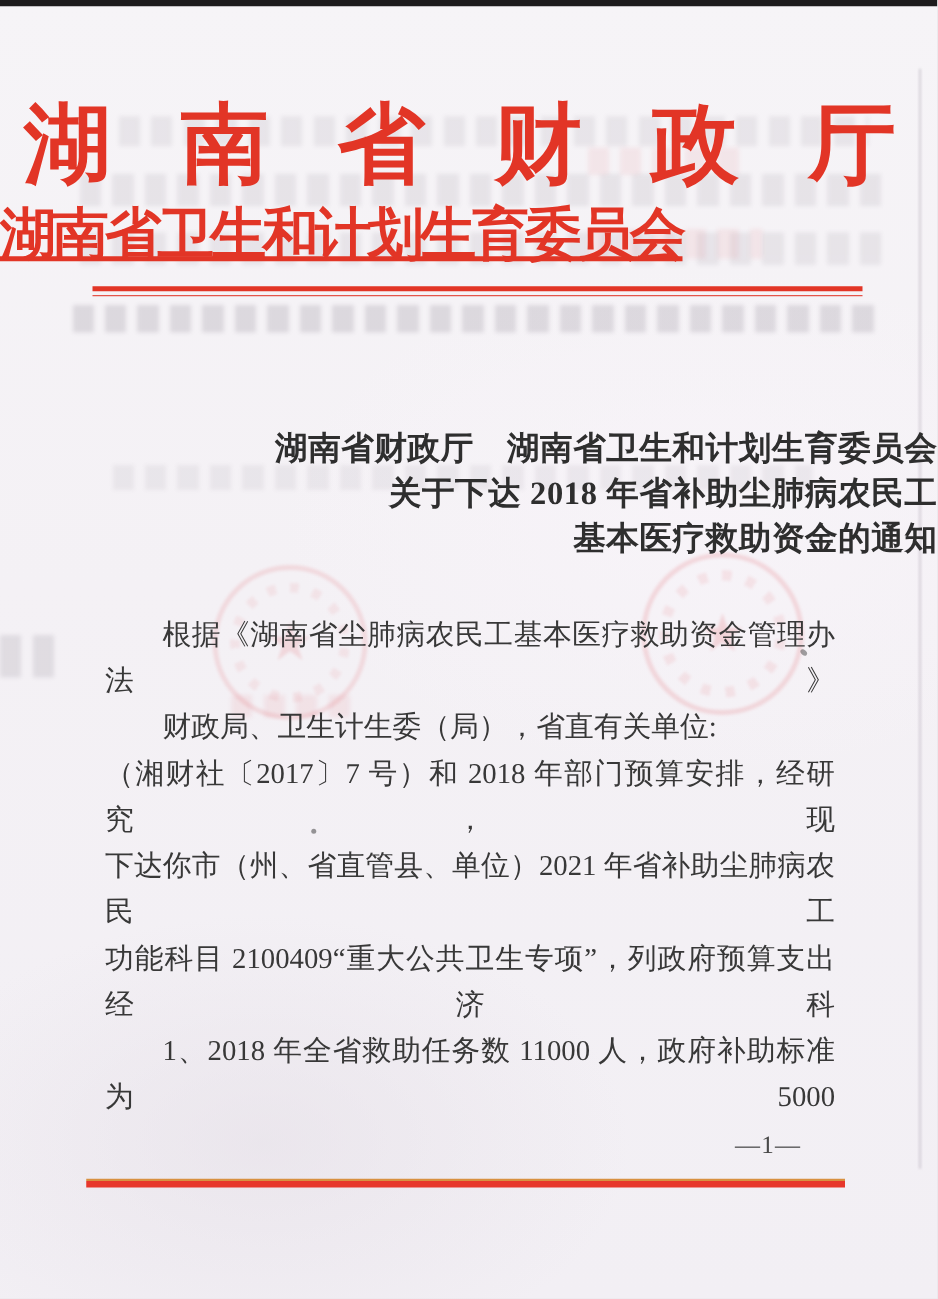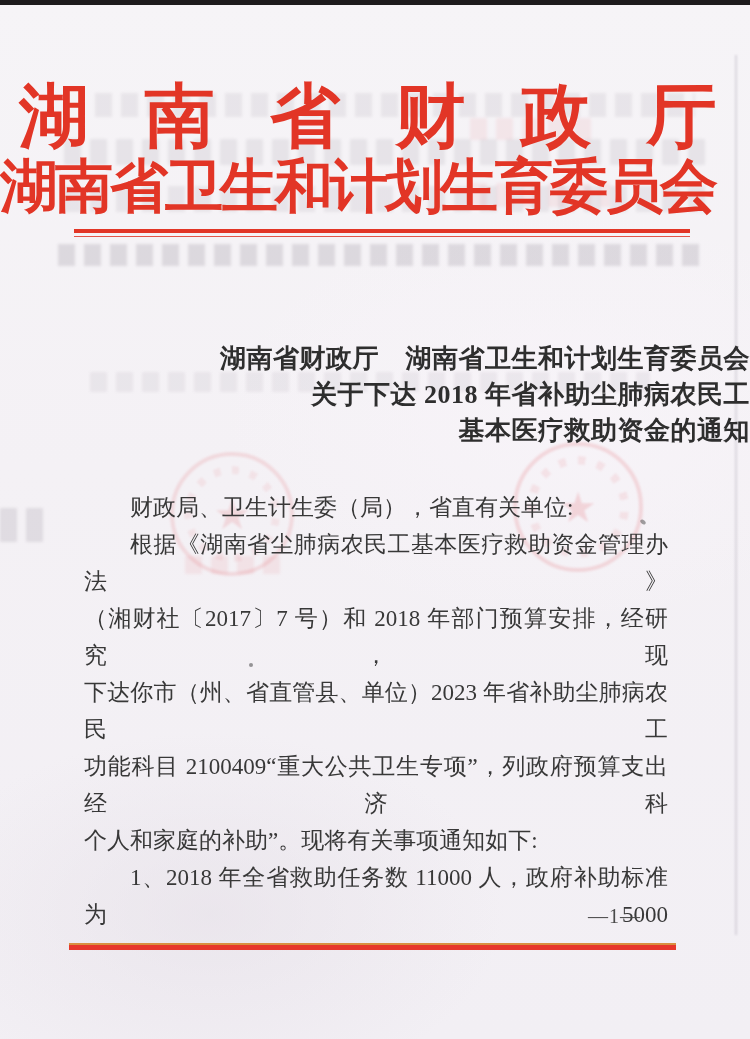--- a/index.html
+++ b/index.html
@@ -31,21 +31,21 @@
   .seal::after { content:"★"; color:rgba(222,76,84,.95); font-size:42px; }
   .seal::before { content:""; position:absolute; inset:10px; border-radius:50%;
                   background:repeating-conic-gradient(rgba(222,76,84,.55) 0 9deg, transparent 9deg 24deg);
                   -webkit-mask:radial-gradient(circle, transparent 58%, #000 60%); 
                   mask:radial-gradient(circle, transparent 58%, #000 60%); }
 
   
   .letterhead { position:absolute; top:76px; left:0; width:596px; color:#e23526; }
   .agency1 { font-size:70px; font-weight:bold; letter-spacing:19px; text-indent:19px;
              line-height:82px; white-space:nowrap; }
-  .agency2 { font-size:58px; font-weight:bold; letter-spacing:-3px; line-height:58px; white-space:nowrap; }
+  .agency2 { font-size:45px; font-weight:bold; letter-spacing:-3px; line-height:58px; white-space:nowrap;text-decoration:underline; }
   .red-rule { position:absolute; top:229px; left:74px; width:616px; height:4px; background:#e23526; }
   .red-rule::after { content:""; position:absolute; left:0; top:7px; width:616px; height:1px; background:#e4554a; }
 
   .doc-number { position:absolute; top:287px; right:62px; font-size:22px; color:#3b3b3b;
                 letter-spacing:2px; white-space:nowrap; }
 
   .title { position:absolute; top:341px; left:0; width:750px; text-align:right;
            font-weight:bold; color:#2e2e2e; font-size:26px; line-height:36px; letter-spacing:.5px; }
 
   .body-text { position:absolute; top:489px; left:84px; width:584px; color:#383838;
@@ -93,26 +93,25 @@
   <div class="red-rule"></div>
 
 
   <div class="title">
     <div>湖南省财政厅　湖南省卫生和计划生育委员会</div>
     <div>关于下达 2018 年省补助尘肺病农民工</div>
     <div>基本医疗救助资金的通知</div>
   </div>
 
   <div class="body-text">
+    <div class="bl fill ind">根据《湖南省尘肺病农民工基本医疗救助资金管理办法》</div>
     <div class="bl ind">财政局、卫生计生委（局），省直有关单位:</div>
-    <div class="bl fill ind">根据《湖南省尘肺病农民工基本医疗救助资金管理办法》</div>
     <div class="bl fill">（湘财社〔2017〕7 号）和 2018 年部门预算安排，经研究，现</div>
-    <div class="bl fill">下达你市（州、省直管县、单位）2023 年省补助尘肺病农民工</div>
+    <div class="bl fill">下达你市（州、省直管县、单位）2021 年省补助尘肺病农民工</div>
     <div class="bl fill">功能科目 2100409“重大公共卫生专项”，列政府预算支出经济科</div>
-    <div class="bl">个人和家庭的补助”。现将有关事项通知如下:</div>
     <div class="bl fill ind">1、2018 年全省救助任务数 11000 人，政府补助标准为 5000</div>
 
   </div>
 
   <div class="page-number">
     <span>—1—</span>
   </div>
 
   <div class="bottom-rule"></div>
 

